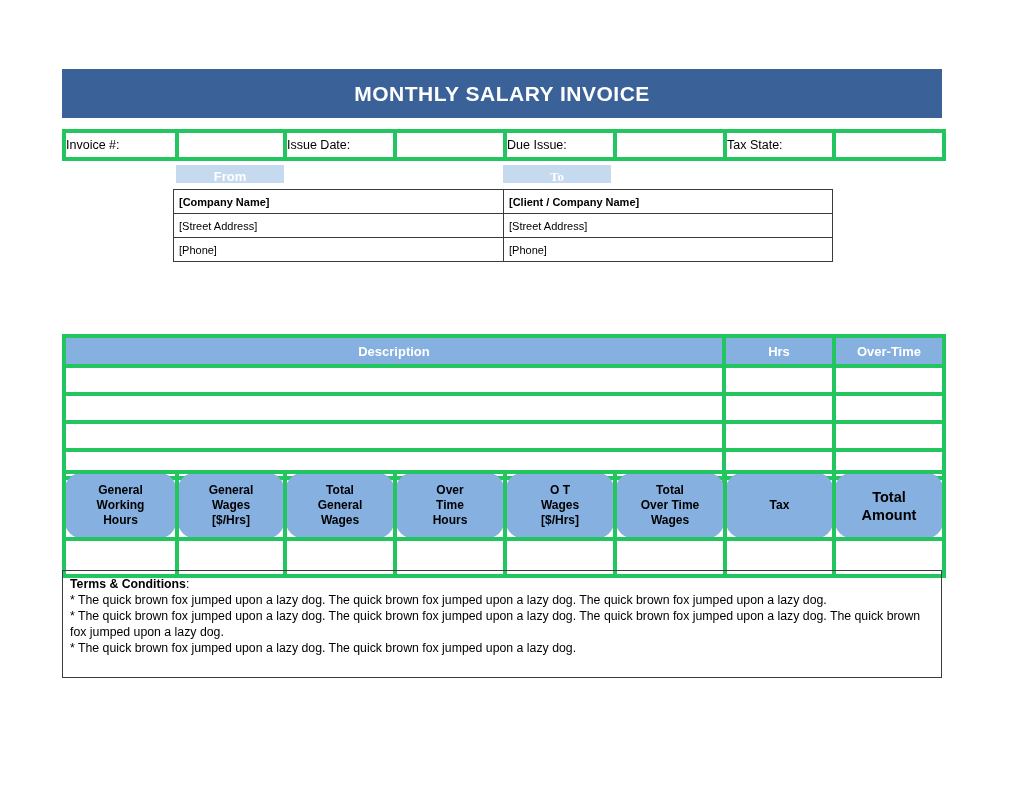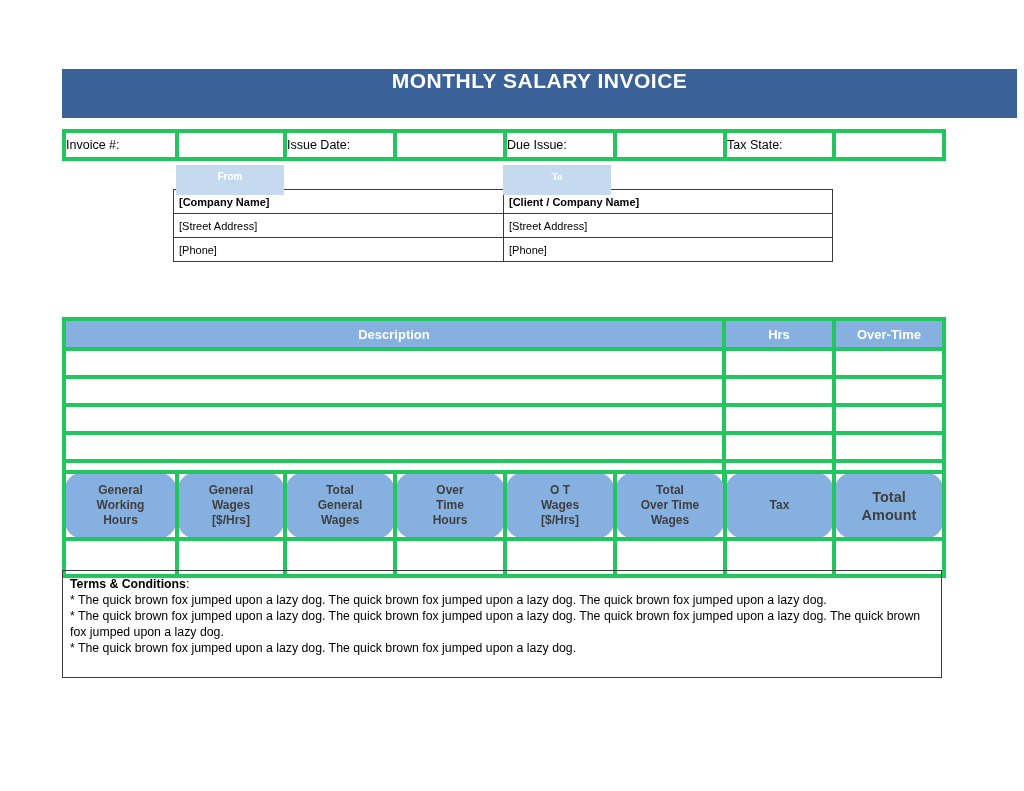--- a/index.html
+++ b/index.html
@@ -20,25 +20,25 @@
     width: 1024px;
     height: 791px;
     background: #ffffff;
   }
 
   
   .title-bar {
     position: absolute;
     left: 62px;
     top: 69px;
-    width: 955px;
+    width: 880px;
     height: 49px;
     background: #3a6198;
     display: flex;
-    align-items: flex-start;
+    align-items: center;
     justify-content: center;
   }
   .title-bar .title-text {
     color: #ffffff;
     font-size: 21px;
     font-weight: bold;
     letter-spacing: 0.5px;
   }
 
   
@@ -75,25 +75,25 @@
     top: 165px;
     width: 659px;
   }
   .fromto-heads {
     position: relative;
     height: 24px;
   }
   .fromto-head {
     position: absolute;
     top: 0;
-    height: 30px;
+    height: 18px;
     line-height: 24px;
     background: #c5d9ef;
     color: #ffffff;
-    font-size: 10px;
+    font-size: 13px;
     font-weight: bold;
     text-align: center;
   }
   .fromto-head.from { left: 3px;   width: 108px; }
   .fromto-head.to   { left: 330px; width: 108px; font-family: Liberation Serif, serif; }
 
   .fromto-table {
     position: static;
     border-collapse: collapse;
     table-layout: fixed;
@@ -105,42 +105,42 @@
     height: 23px;
     padding: 0 5px;
     vertical-align: middle;
     white-space: nowrap;
   }
   .fromto-table td.strong { font-weight: bold; }
 
   
   .desc-table {
     left: 62px;
-    top: 317px;
+    top: 334px;
     width: 880px;
   }
   .desc-table th {
     background: #86b0e0;
     color: #ffffff;
     font-weight: bold;
     font-size: 13px;
     text-align: center;
     height: 26px;
   }
   .desc-table td.body-cell { height: 24px; }
 
   
   .sum-table {
     left: 62px;
     top: 470px;
     width: 880px;
   }
   .sum-table th {
     background: #86b0e0;
-    color: #404040;
+    color: #000000;
     font-weight: bold;
     font-size: 12px;
     text-align: center;
     height: 63px;
     line-height: 15px;
     padding: 0 2px;
     border-radius: 20px;
   }
   .sum-table th.big { font-size: 14.5px; line-height: 18px; }
   .sum-table td.body-cell { height: 33px; }

